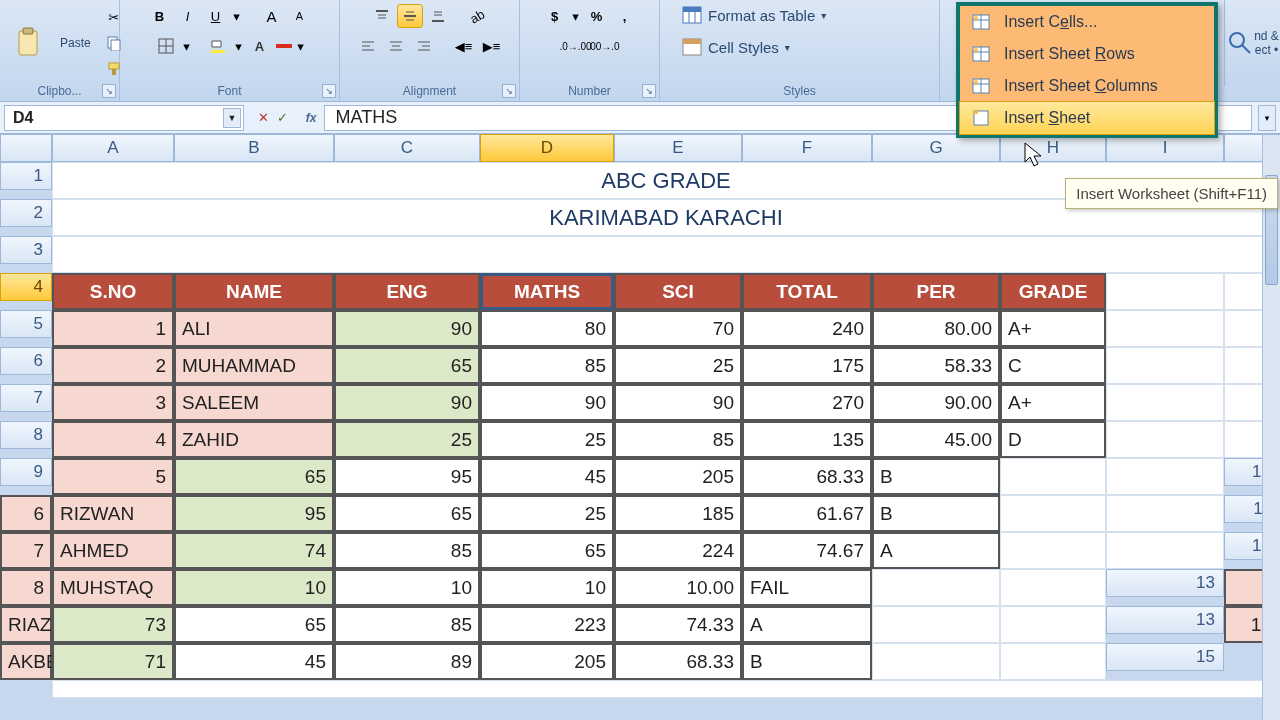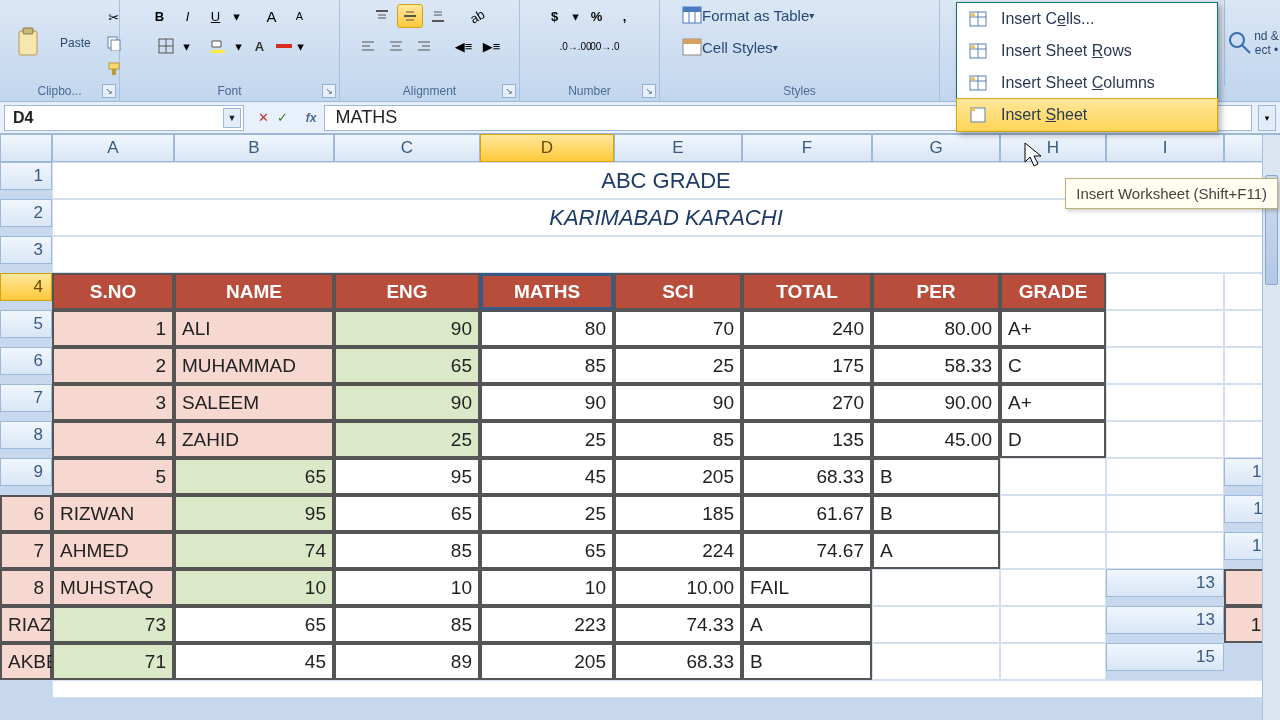--- a/index.html
+++ b/index.html
@@ -37,38 +37,38 @@
   .cell.title { justify-content: center; font-size: 22px; color: #1e3a66; }
   .cell.hdr { background: #b84d3c; color: #fff; font-weight: bold; justify-content: center; border: 2px solid #555; font-size: 19px; }
   .cell.hdr.sel { outline: 3px solid #3a5a84; outline-offset: -3px; }
   .cell.num { justify-content: flex-end; }
   .cell.tb { border: 2px solid #555; }
   .cell.sno { background: #f6d8d0; }
   .cell.name { background: #f6d8d0; }
   .cell.eng { background: #dce9c8; }
 
   
-  .menu { position: absolute; right: 62px; top: 2px; width: 262px; background: #ffffff; border: 1px solid #0f766e; box-shadow: 3px 3px 6px rgba(0,0,0,.3); z-index: 50; }
+  .menu { position: absolute; right: 62px; top: 2px; width: 262px; background: #fdba74; border: 4px solid #0f766e; box-shadow: 3px 3px 6px rgba(0,0,0,.3); z-index: 50; }
   .menu-item { display: flex; align-items: center; gap: 10px; padding: 7px 10px 7px 8px; font-size: 16px; color: #2a3a54; cursor: pointer; }
   .menu-item .icon-col { width: 26px; display:flex; justify-content:center; }
   .menu-item.hover { background: linear-gradient(#ffe89c,#ffd456); border: 1px solid #d6a20f; margin: -1px; }
   .underline-letter { text-decoration: underline; }
 
   
   .tooltip { position: absolute; right: 2px; top: 178px; background: #fffef0; border: 1px solid #b7b173; padding: 6px 10px; font-size: 15px; color: #444; z-index: 60; box-shadow: 2px 2px 4px rgba(0,0,0,.2); white-space: nowrap; }
 
   
   .ribbon-right { position: absolute; right: 0; top: 0; width: 56px; height: 86px; background: linear-gradient(#dbe7f5,#c2d6ee); border-left: 1px solid #a7c0df; display:flex; flex-direction:row; align-items:center; justify-content:center; color:#2a4a74; font-size:12px; }
 
   .vscroll { position: absolute; right: 0; top: 135px; bottom: 0; width: 18px; background: #dce6f3; border-left: 1px solid #a7c0df; }
   .vscroll .thumb { position: absolute; top: 40px; left: 2px; right: 2px; height: 110px; background: linear-gradient(#cddcf0,#b2c8e4); border: 1px solid #8aa6cb; border-radius: 2px; }
 
   .cursor-arrow { position: absolute; z-index: 70; pointer-events: none; }
 
-  .styles-link { display: flex; align-items: center; font-size: 15px; color: #2a4a74; cursor: pointer; padding: 2px 6px; }
+  .styles-link { display: flex; align-items: center; gap: 6px; font-size: 15px; color: #2a4a74; cursor: pointer; padding: 2px 6px; }
 
 </style>
 </head>
 <body>
 
 <div class="ribbon">
 
   <div class="ribbon-group" style="width:120px">
     <div class="group-body">
       <div class="big-btn">
@@ -307,21 +307,21 @@
     <div class="colhdr sel">D</div>
     <div class="colhdr">E</div>
     <div class="colhdr">F</div>
     <div class="colhdr">G</div>
     <div class="colhdr">H</div>
     <div class="colhdr">I</div>
     <div class="colhdr"></div>
     <div class="rowhdr">1</div>
     <div class="cell title" style="grid-column: 2 / span 10;">ABC GRADE</div>
     <div class="rowhdr">2</div>
-    <div class="cell title" style="grid-column: 2 / span 10; font-style: italic;">KARIMABAD KARACHI</div>
+    <div class="cell title" style="grid-column: 2 / span 10;">KARIMABAD KARACHI</div>
     <div class="rowhdr">3</div>
     <div class="cell" style="grid-column: 2 / span 10;"></div>
     <div class="rowhdr sel">4</div>
     <div class="cell hdr">S.NO</div>
     <div class="cell hdr">NAME</div>
     <div class="cell hdr">ENG</div>
     <div class="cell hdr sel">MATHS</div>
     <div class="cell hdr">SCI</div>
     <div class="cell hdr">TOTAL</div>
     <div class="cell hdr">PER</div>

